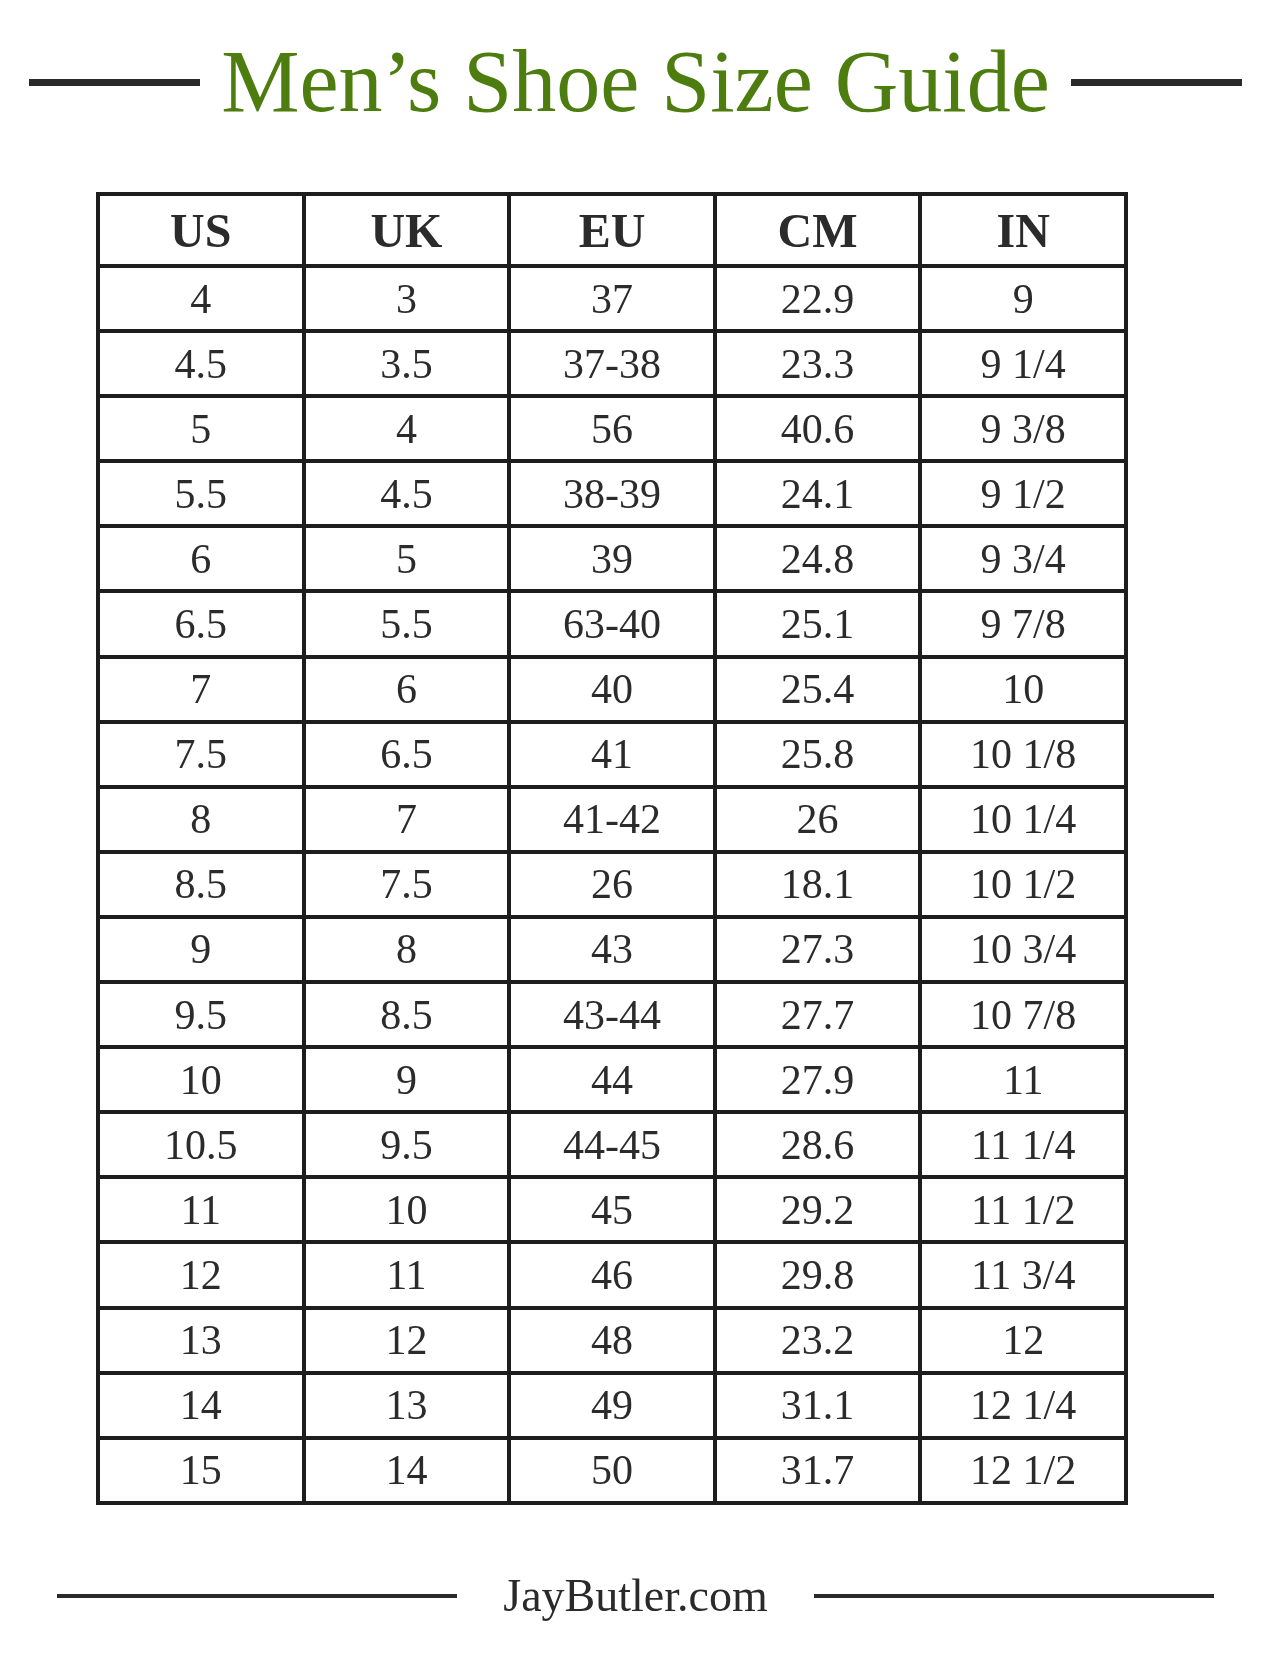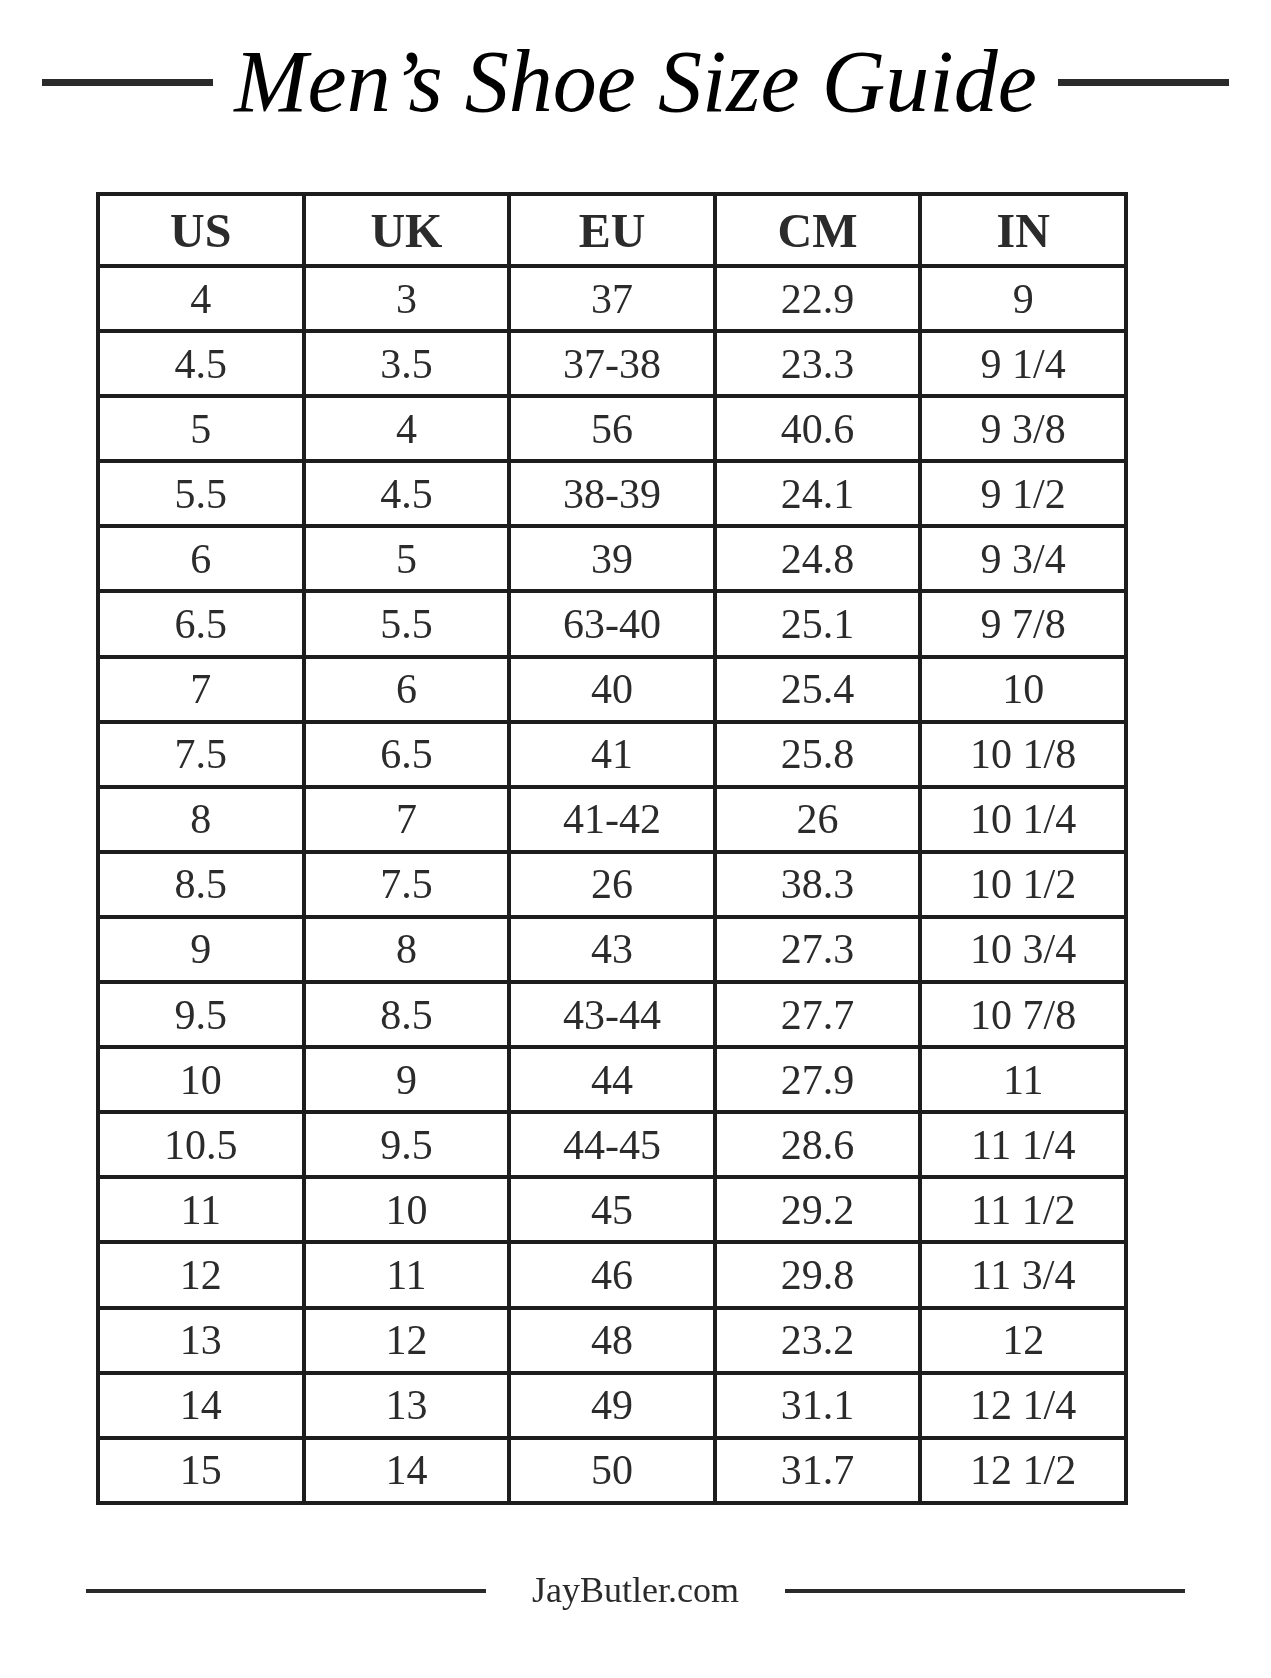--- a/index.html
+++ b/index.html
@@ -31,23 +31,22 @@
   .title-dash {
     width: 171px;
     height: 7px;
     background: #2a2a2a;
     flex: 0 0 auto;
   }
   .page-title {
     font-size: 88px;
     line-height: 1.05;
     white-space: nowrap;
-    color: #000000;
+    color: #4d7c0f;
     letter-spacing: 0px;
-    font-style: italic;
   }
 
   
   .size-table {
     position: absolute;
     left: 96px;
     top: 192px;
     width: 1032px;
     height: 1313px;
     border-collapse: collapse;
@@ -83,21 +82,21 @@
     justify-content: center;
     gap: 46px;
   }
   .footer-line {
     width: 400px;
     height: 4px;
     background: #2a2a2a;
     flex: 0 0 auto;
   }
   .footer-text {
-    font-size: 36px;
+    font-size: 46px;
     line-height: 1.05;
     white-space: nowrap;
     color: #2a2a2a;
   }
 </style>
 </head>
 <body>
 
 <div class="page">
 
@@ -178,21 +177,21 @@
           <td>8</td>
           <td>7</td>
           <td>41-42</td>
           <td>26</td>
           <td>10 1/4</td>
         </tr>
         <tr>
           <td>8.5</td>
           <td>7.5</td>
           <td>26</td>
-          <td>38.3</td>
+          <td>18.1</td>
           <td>10 1/2</td>
         </tr>
         <tr>
           <td>9</td>
           <td>8</td>
           <td>43</td>
           <td>27.3</td>
           <td>10 3/4</td>
         </tr>
         <tr>

